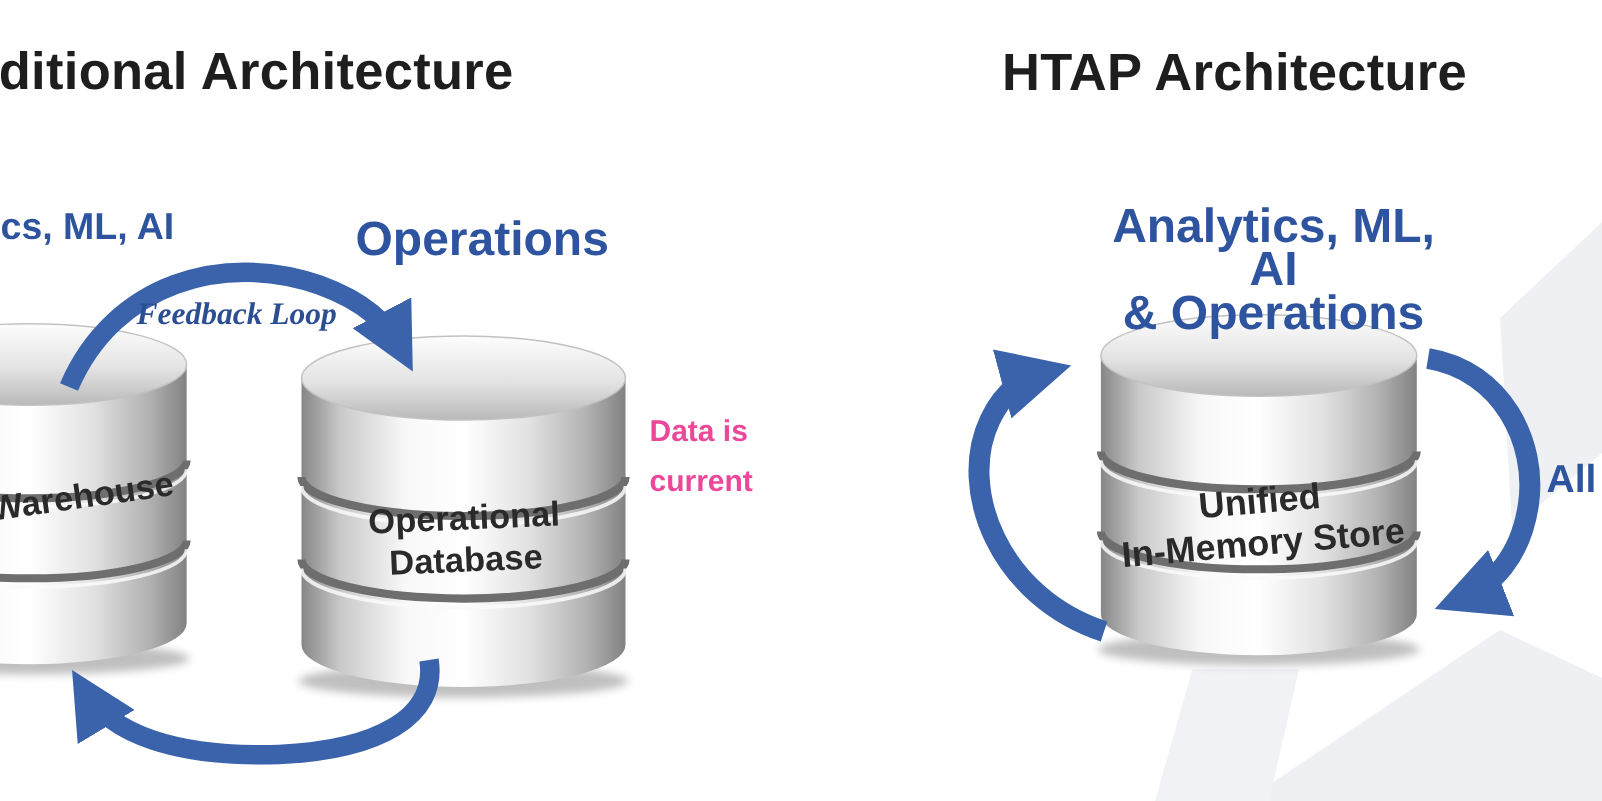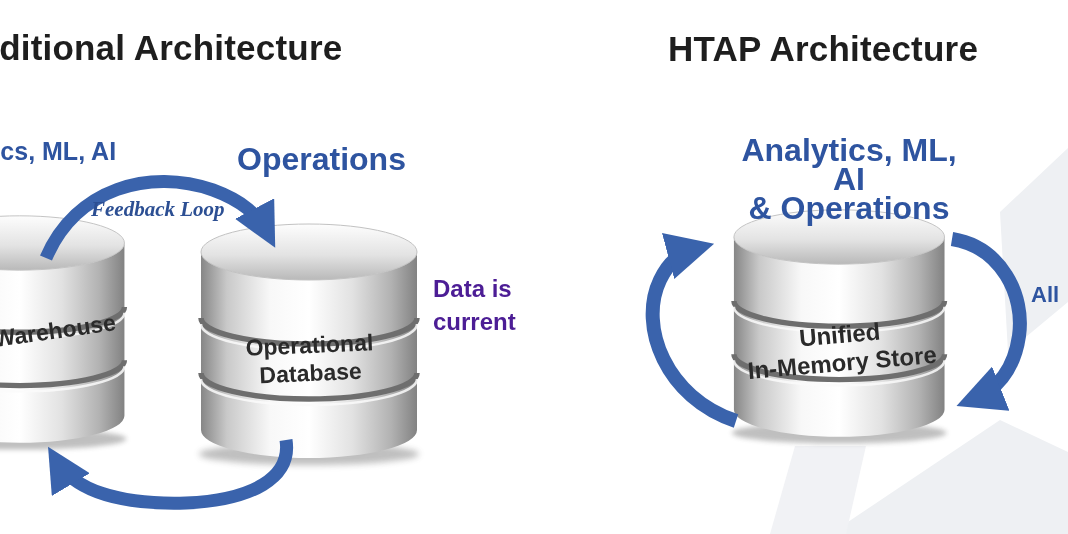--- a/index.html
+++ b/index.html
@@ -5,21 +5,21 @@
   html,body{margin:0;padding:0;background:#fff;}
   #canvas{
     position:relative;width:1068px;height:534px;overflow:hidden;background:#ffffff;
     font-family:"Liberation Sans", sans-serif;
   }
   .abs{position:absolute;}
   .title{font-size:35px;font-weight:bold;color:#1e1e1e;white-space:nowrap;letter-spacing:.2px;}
   .blue-label{font-size:32px;font-weight:bold;color:#2e54a0;white-space:nowrap;}
   .italic-label{font-size:21px;font-weight:bold;font-style:italic;color:#2c4f93;white-space:nowrap;}
   .cyl-label{font-weight:bold;color:#2a2a2a;text-align:center;}
-  .note{font-size:24px;font-weight:bold;color:#4c1d95;line-height:33px;}
+  .note{font-size:20px;font-weight:bold;color:#ec4899;line-height:33px;}
   svg{display:block;}
 </style>
 </head>
 <body>
 
 <div id="canvas">
 
   <svg class="abs" style="left:0;top:0;" width="1068" height="534" viewBox="0 0 1068 534">
     <defs>
       <linearGradient id="bodyGrad" x1="0" y1="0" x2="1" y2="0">
@@ -99,15 +99,15 @@
     <span style="display:block;">Analytics, ML, AI</span>
     <span style="display:block;">&amp; Operations</span>
   </div>
 
   <div class="abs cyl-label" style="left:726px;top:321px;width:230px;font-size:24px;line-height:28px;
        transform:rotate(-5deg);">
     <span style="display:block;">Unified</span>
     <span style="display:block;white-space:nowrap;">In-Memory Store</span>
   </div>
 
-  <div class="abs blue-label" style="left:1031px;top:282px;font-size:22px;">All</div>
+  <div class="abs blue-label" style="left:1031px;top:304px;font-size:26px;">All</div>
 
 </div>
 
 </body></html>

